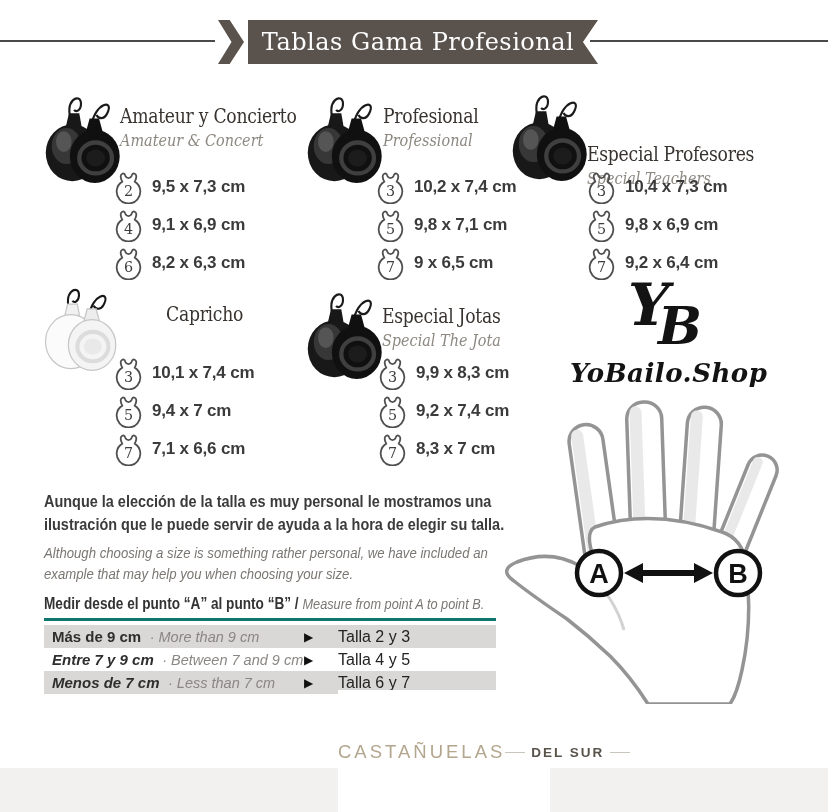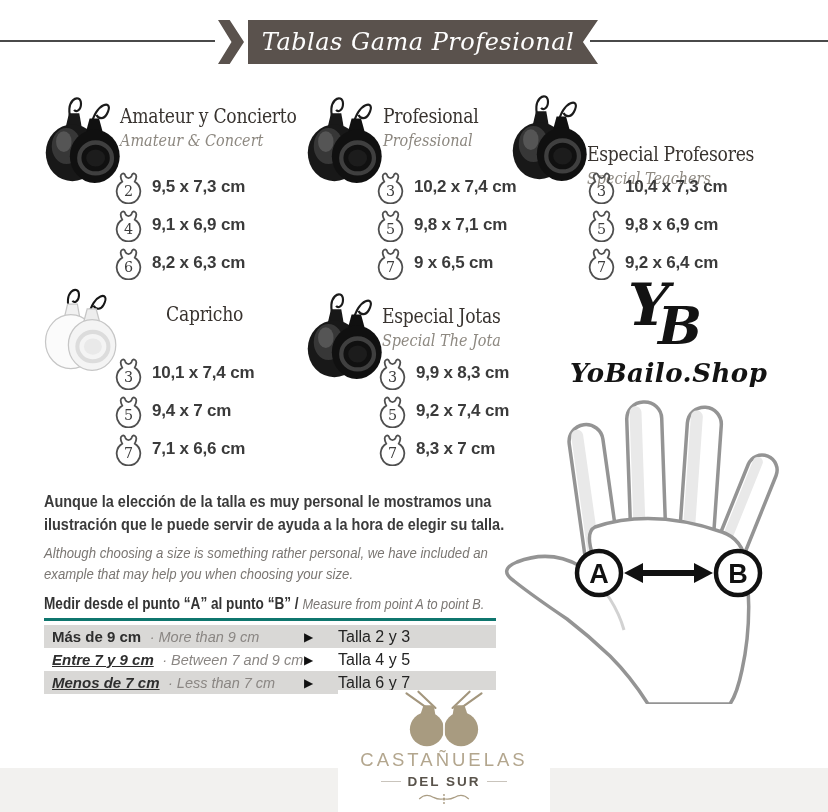--- a/index.html
+++ b/index.html
@@ -8,21 +8,21 @@
 
   
   .hline{position:absolute;height:2px;background:#4a4a4a;top:40px;}
   .hline.left{left:0;width:215px;}
   .hline.right{left:590px;width:238px;}
   .ribbon-chevron{position:absolute;left:218px;top:20px;width:26px;height:44px;background:#5a524d;
      clip-path:polygon(0 0,45% 0,100% 50%,45% 100%,0 100%,52% 50%);}
   .ribbon-body{position:absolute;left:248px;top:20px;width:350px;height:44px;background:#5a524d;
      clip-path:polygon(0 0,100% 0,95.7% 50%,100% 100%,0 100%);
      display:flex;align-items:center;justify-content:center;padding-right:10px;box-sizing:border-box;}
-  .ribbon-title{font-family:"DejaVu Serif",serif;font-style:italic;font-size:24px;color:#fdfdfd;letter-spacing:.5px;white-space:nowrap;}
+  .ribbon-title{font-family:"DejaVu Serif",serif;font-size:24px;color:#fdfdfd;letter-spacing:.5px;white-space:nowrap;}
   .banner-sub{position:absolute;left:250px;top:66px;width:346px;text-align:center;
      font-family:"DejaVu Serif",serif;font-style:italic;font-size:19px;color:#56504b;}
 
   
   .cat{position:absolute;}
   .cat .cat-icon{position:absolute;}
   .cat .head{position:absolute;white-space:nowrap;}
   .cat-title{font-family:"DejaVu Serif",serif;font-size:20px;color:#38332f;letter-spacing:-.3px;
      transform:scaleX(.86);transform-origin:left top;white-space:nowrap;}
   .cat-sub{font-family:"DejaVu Serif",serif;font-style:italic;font-size:16px;color:#8d8880;margin-top:3px;
@@ -46,32 +46,32 @@
   .measure{position:absolute;left:44px;top:595px;transform:scaleX(.85);transform-origin:left top;white-space:nowrap;}
   .m-es{font-size:16px;font-weight:700;color:#333;}
   .m-en{font-size:15px;font-style:italic;color:#7a7672;}
 
   
   .stable{position:absolute;left:44px;top:618px;width:452px;border-top:3px solid #0f766e;padding-top:4px;}
   .trow{display:flex;align-items:center;height:23px;padding-left:8px;box-sizing:border-box;}
   .trow.shaded{background:#d9d8d6;}
   .t-left{width:252px;white-space:nowrap;}
   .t-es{font-size:15px;font-weight:700;color:#2e2e2e;}
-  .t-es.it{font-style:italic;text-decoration:underline;}
+  .t-es.it{font-style:italic;}
   .t-en{font-size:14.5px;font-style:italic;color:#8a8683;margin-left:4px;}
   .t-arrow{width:34px;font-size:12px;color:#111;text-align:left;}
   .t-talla{font-size:16px;color:#232323;}
 
   
   .hand{position:absolute;left:490px;top:398px;}
 
   
   .foot-band{position:absolute;left:0;top:768px;width:828px;height:44px;background:#f2f1ef;}
   .logo-box{position:absolute;left:338px;top:690px;width:212px;height:122px;background:#fff;
-     display:flex;flex-direction:column;align-items:center;}
+     display:flex;flex-direction:row;align-items:center;}
   .logo-name{font-size:18.5px;letter-spacing:3px;color:#b3a68e;margin-top:1px;white-space:nowrap;}
   .logo-sub{display:flex;align-items:center;gap:6px;margin-top:3px;}
   .logo-sub .dash{width:20px;height:1px;background:#c9c4bc;}
   .logo-sub .txt{font-size:13.5px;font-weight:700;letter-spacing:2px;color:#59534b;white-space:nowrap;}
   .badge{flex:0 0 auto;}
 </style>
 </head>
 <body>
 
 <div class="page">

